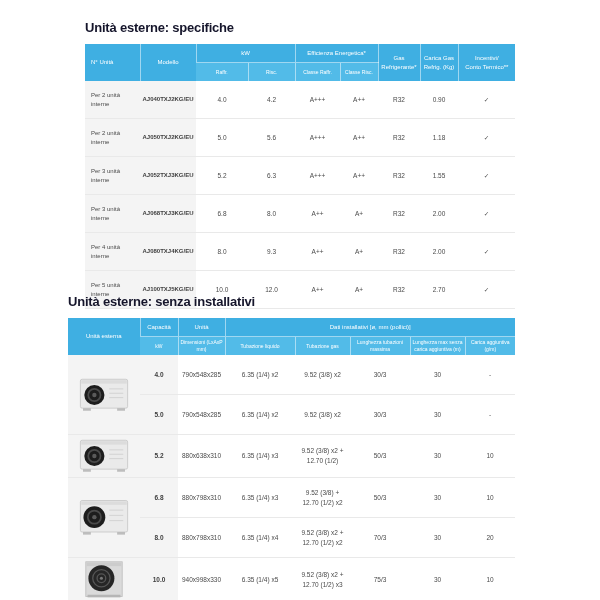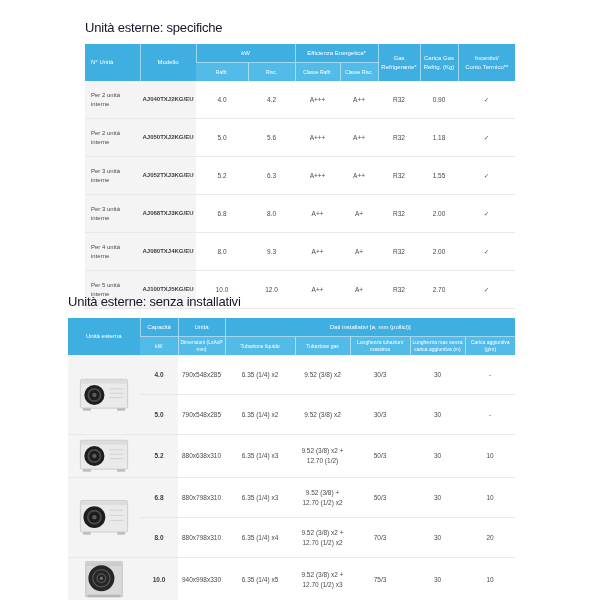--- a/index.html
+++ b/index.html
@@ -3,21 +3,21 @@
 <meta charset="utf-8">
 <style>
   html,body{margin:0;padding:0;background:#ffffff;}
   body{width:600px;height:600px;overflow:hidden;font-family:"Liberation Sans","DejaVu Sans",sans-serif;}
   .page{position:relative;width:600px;height:600px;background:#ffffff;}
 
   .section{position:absolute;}
   .sec1{left:85px;top:20px;width:430px;}
   .sec2{left:68px;top:294px;width:447px;}
 
-  h2.title{margin:0 0 9px 0;font-size:13px;font-weight:400;color:#15152b;letter-spacing:-0.2px;}
+  h2.title{margin:0 0 9px 0;font-size:13px;font-weight:700;color:#15152b;letter-spacing:-0.2px;}
 
   table.tbl{border-collapse:collapse;width:100%;table-layout:fixed;}
   .tbl th{
     background:#41b1e3;color:#ffffff;font-weight:400;
     font-size:6px;line-height:1.35;padding:2px 1px;text-align:center;
     white-space:pre-line;border-left:1px solid rgba(255,255,255,.5);
     vertical-align:middle;
   }
   .tbl thead tr.grp th{background:#3fafe2;height:14px;}
   .tbl thead tr.sub th{background:#52bbe8;font-size:5px;height:14px;border-top:1px solid rgba(255,255,255,.5);}

